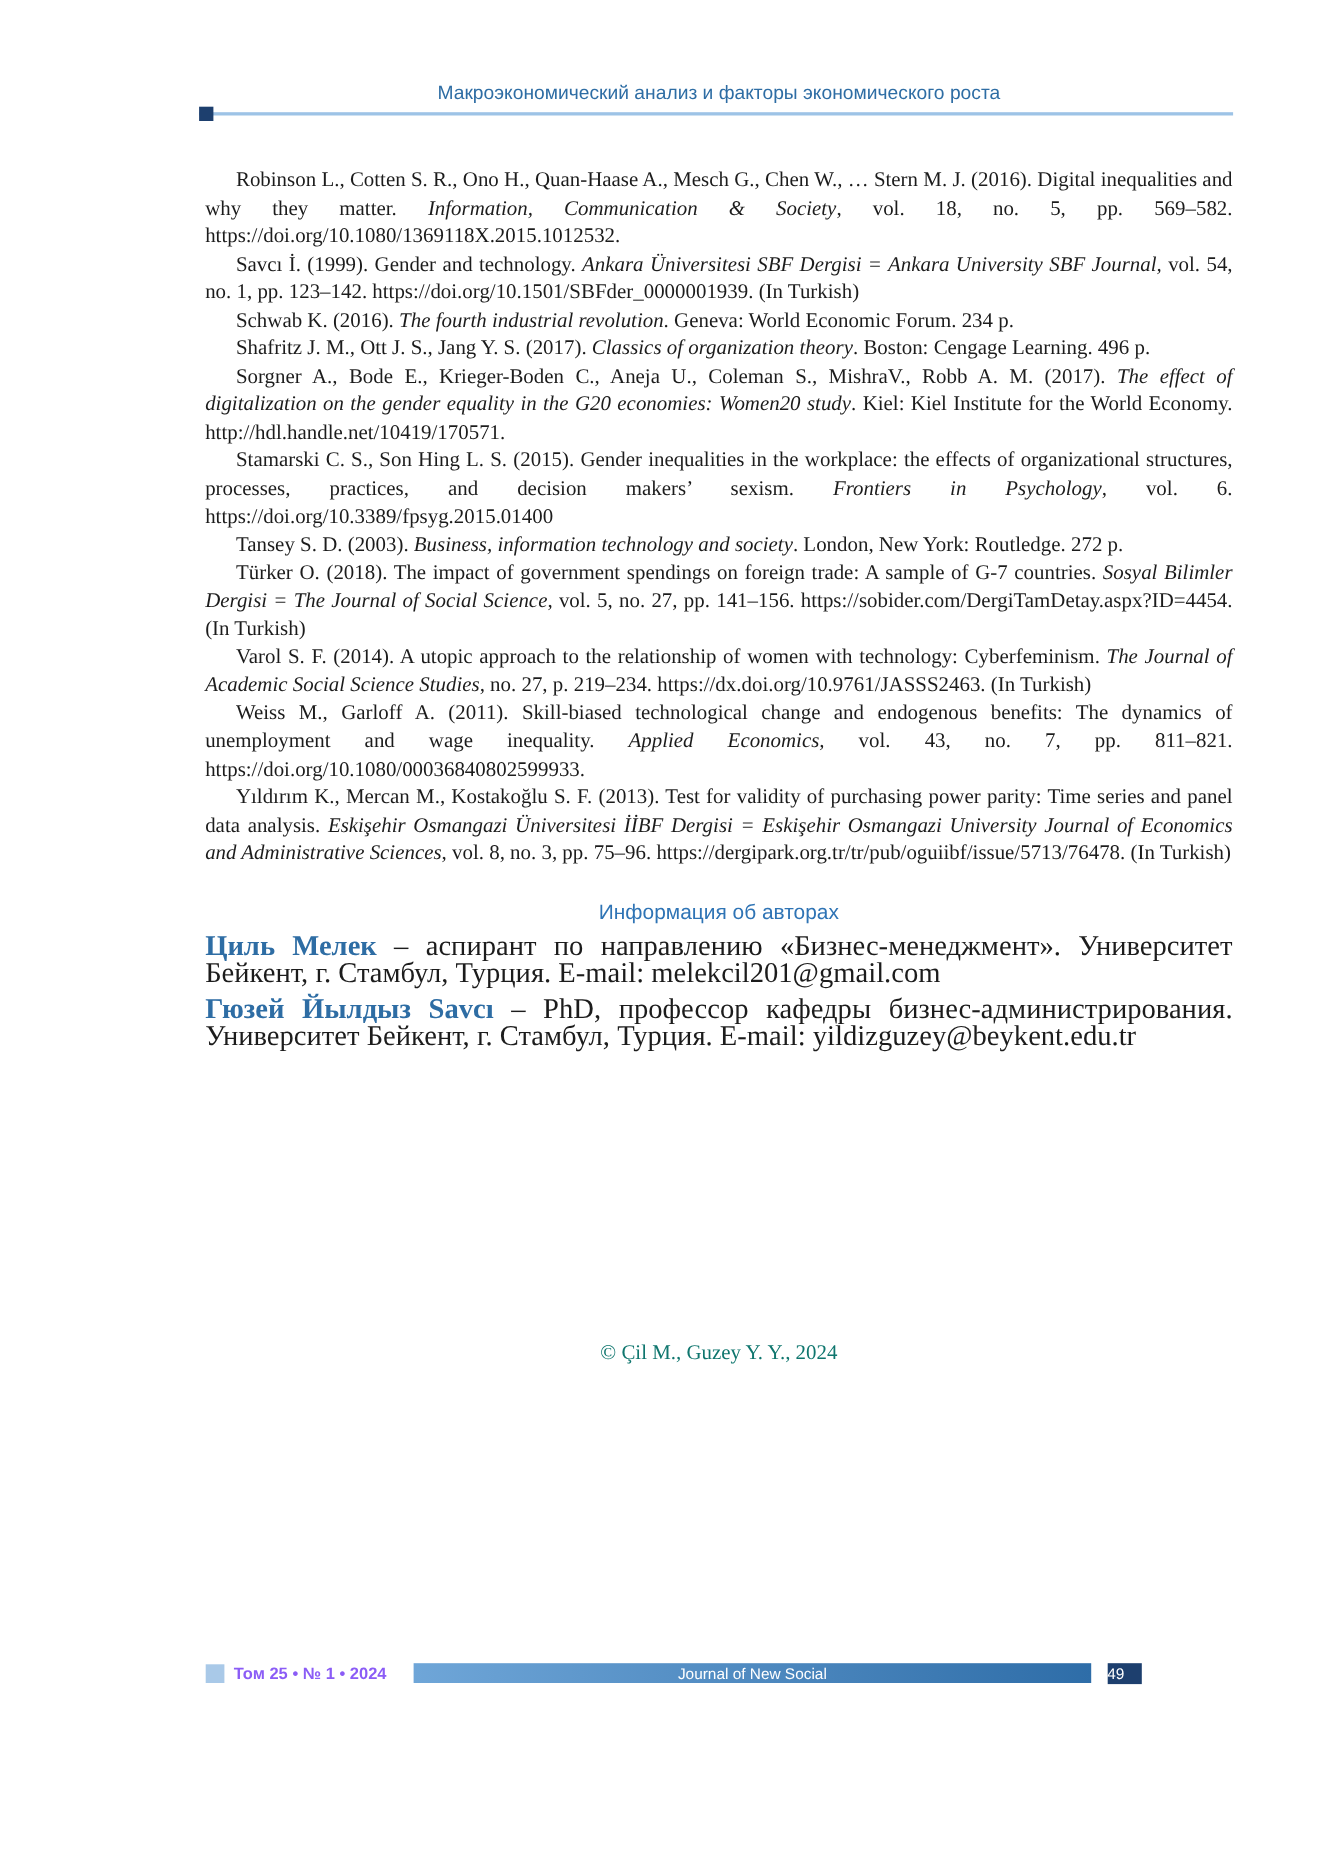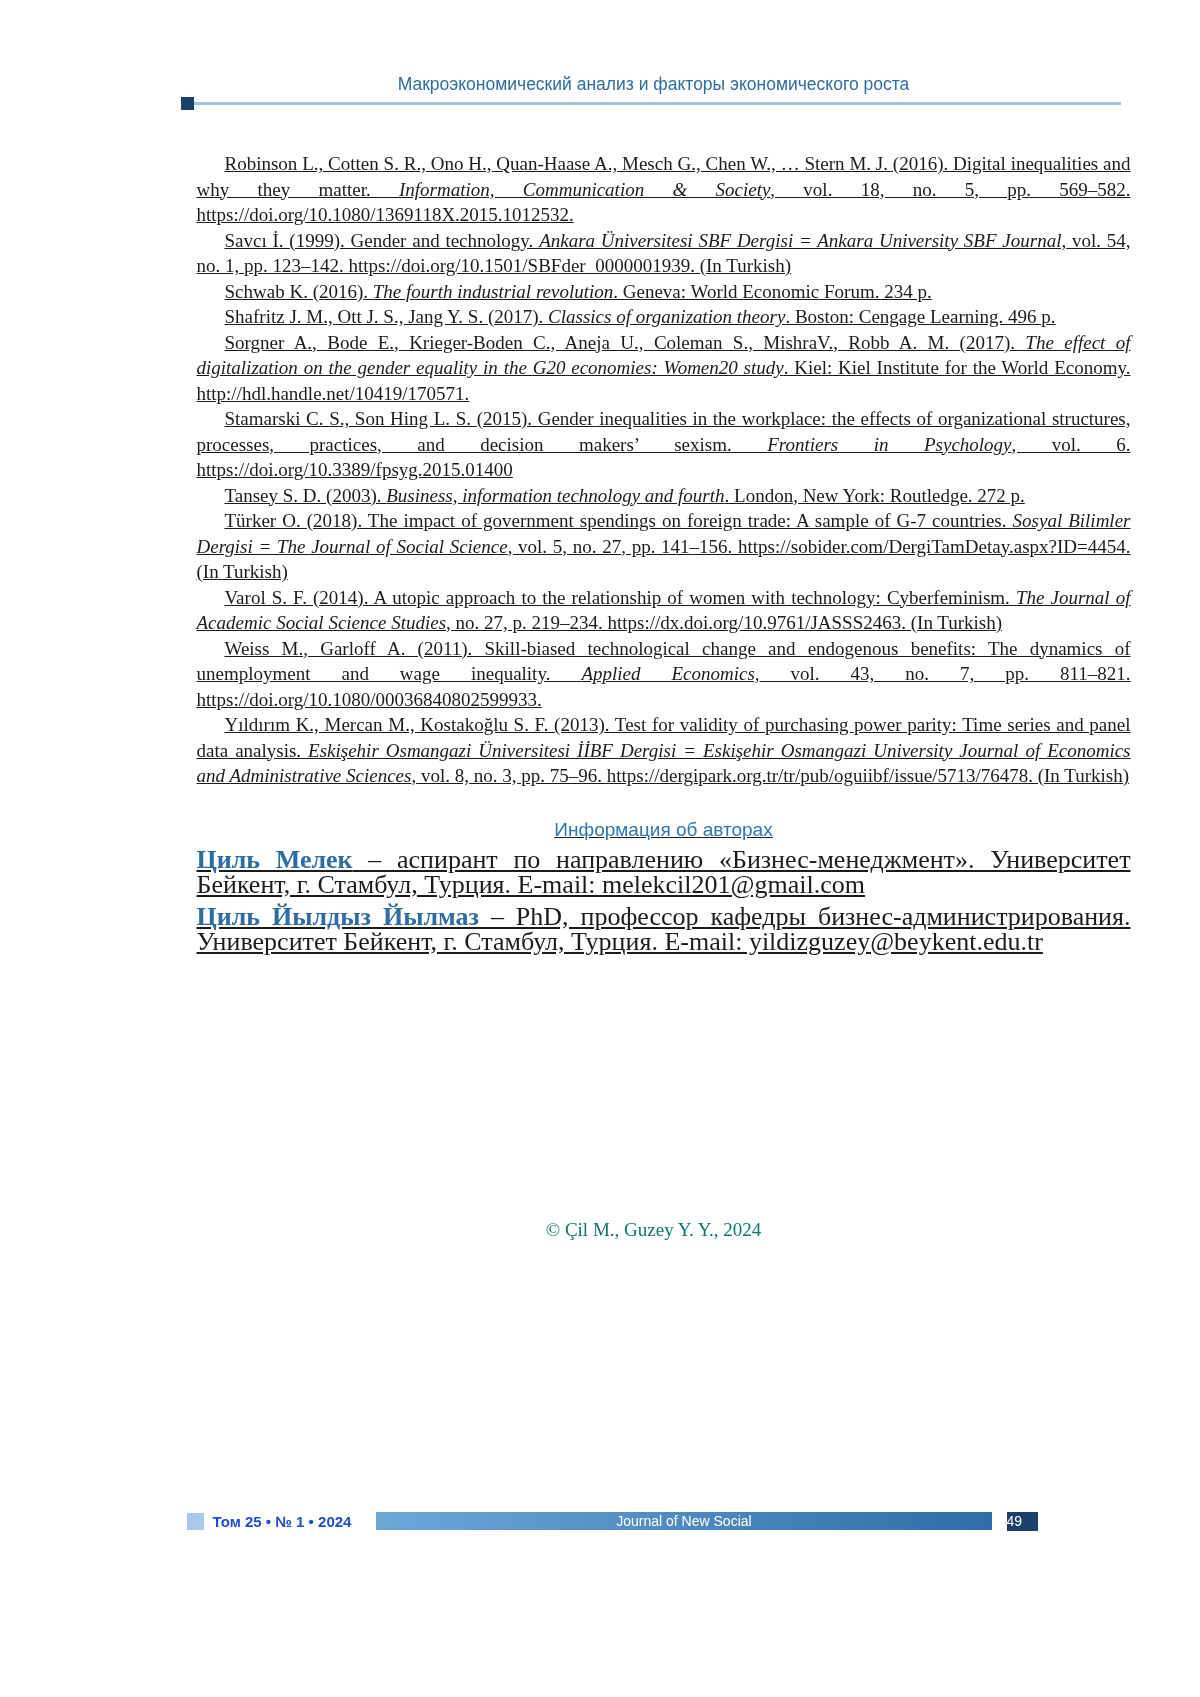--- a/index.html
+++ b/index.html
@@ -39,23 +39,22 @@
     left: 127px;
     width: 13px;
     height: 13px;
     background: #1d3f6e;
   }
 
   
   .content {
     position: absolute;
     top: 151px;
-    left: 143px;
+    left: 133px;
     width: 934px;
-    text-decoration: underline;
   }
   .references p.ref {
     margin: 0;
     font-size: 19px;
     line-height: 25.5px;
     text-align: justify;
     text-indent: 28px;
   }
   .seg { font-style: normal; }
   .seg-italic { font-style: italic; }
@@ -107,21 +106,21 @@
     flex: 0 0 auto;
   }
   .footer-volume-square {
     width: 17px;
     height: 17px;
     background: #a9c9e8;
   }
   .footer-volume-text {
     font-size: 15px;
     font-weight: 700;
-    color: #1d4ed8;
+    color: #8b5cf6;
     white-space: nowrap;
   }
   .footer-journal-bar {
     flex: 1 1 auto;
     margin: 0 15px 0 25px;
     height: 18px;
     line-height: 18px;
     text-align: center;
     color: #ffffff;
     font-size: 14px;
@@ -149,32 +148,32 @@
 
   <div class="content">
 
     <div class="references">
         <p class="ref"><span class="seg seg-normal">Robinson L., Cotten S. R., Ono H., Quan-Haase A., Mesch G., Chen W., … Stern M. J. (2016). Digital inequalities and why they matter. </span><span class="seg seg-italic">Information, Communication &amp; Society</span><span class="seg seg-normal">, vol. 18, no. 5, pp. 569–582. https://doi.org/10.1080/1369118X.2015.1012532.</span></p>
         <p class="ref"><span class="seg seg-normal">Savcı İ. (1999). Gender and technology. </span><span class="seg seg-italic">Ankara Üniversitesi SBF Dergisi = Ankara University SBF Journal,</span><span class="seg seg-normal"> vol. 54, no. 1, pp. 123–142. https://doi.org/10.1501/SBFder_0000001939. (In Turkish)</span></p>
         <p class="ref"><span class="seg seg-normal">Schwab K. (2016). </span><span class="seg seg-italic">The fourth industrial revolution</span><span class="seg seg-normal">. Geneva: World Economic Forum. 234 p.</span></p>
         <p class="ref"><span class="seg seg-normal">Shafritz J. M., Ott J. S., Jang Y. S. (2017). </span><span class="seg seg-italic">Classics of organization theory</span><span class="seg seg-normal">. Boston: Cengage Learning. 496 p.</span></p>
         <p class="ref"><span class="seg seg-normal">Sorgner A., Bode E., Krieger-Boden C., Aneja U., Coleman S., MishraV., Robb A. M. (2017). </span><span class="seg seg-italic">The effect of digitalization on the gender equality in the G20 economies: Women20 study</span><span class="seg seg-normal">. Kiel: Kiel Institute for the World Economy. http://hdl.handle.net/10419/170571.</span></p>
         <p class="ref"><span class="seg seg-normal">Stamarski C. S., Son Hing L. S. (2015). Gender inequalities in the workplace: the effects of organizational structures, processes, practices, and decision makers’ sexism. </span><span class="seg seg-italic">Frontiers in Psychology</span><span class="seg seg-normal">, vol. 6. https://doi.org/10.3389/fpsyg.2015.01400</span></p>
-        <p class="ref"><span class="seg seg-normal">Tansey S. D. (2003). </span><span class="seg seg-italic">Business, information technology and fourth</span><span class="seg seg-normal">. London, New York: Routledge. 272 p.</span></p>
+        <p class="ref"><span class="seg seg-normal">Tansey S. D. (2003). </span><span class="seg seg-italic">Business, information technology and society</span><span class="seg seg-normal">. London, New York: Routledge. 272 p.</span></p>
         <p class="ref"><span class="seg seg-normal">Türker O. (2018). The impact of government spendings on foreign trade: A sample of G-7 countries. </span><span class="seg seg-italic">Sosyal Bilimler Dergisi = The Journal of Social Science</span><span class="seg seg-normal">, vol. 5, no. 27, pp. 141–156. https://sobider.com/DergiTamDetay.aspx?ID=4454. (In Turkish)</span></p>
         <p class="ref"><span class="seg seg-normal">Varol S. F. (2014). A utopic approach to the relationship of women with technology: Cyberfeminism. </span><span class="seg seg-italic">The Journal of Academic Social Science Studies</span><span class="seg seg-normal">, no. 27, p. 219–234. https://dx.doi.org/10.9761/JASSS2463. (In Turkish)</span></p>
         <p class="ref"><span class="seg seg-normal">Weiss M., Garloff A. (2011). Skill-biased technological change and endogenous benefits: The dynamics of unemployment and wage inequality. </span><span class="seg seg-italic">Applied Economics,</span><span class="seg seg-normal"> vol. 43, no. 7, pp. 811–821. https://doi.org/10.1080/00036840802599933.</span></p>
         <p class="ref"><span class="seg seg-normal">Yıldırım K., Mercan M., Kostakoğlu S. F. (2013). Test for validity of purchasing power parity: Time series and panel data analysis. </span><span class="seg seg-italic">Eskişehir Osmangazi Üniversitesi İİBF Dergisi = Eskişehir Osmangazi University Journal of Economics and Administrative Sciences</span><span class="seg seg-normal">, vol. 8, no. 3, pp. 75–96. https://dergipark.org.tr/tr/pub/oguiibf/issue/5713/76478. (In Turkish)</span></p>
       </div>
 
     <h2 class="authors-title">Информация об авторах</h2>
 
     <div class="authors-list">
         <p class="author-entry"><span class="seg seg-name">Циль Мелек</span><span class="seg seg-normal"> – аспирант по направлению «Бизнес-менеджмент». Университет Бейкент, г. Стамбул, Турция. E-mail: melekcil201@gmail.com</span></p>
-        <p class="author-entry"><span class="seg seg-name">Циль Йылдыз Йылмаз</span><span class="seg seg-normal"> – PhD, профессор кафедры бизнес-администрирования. Университет Бейкент, г. Стамбул, Турция. E-mail: yildizguzey@beykent.edu.tr</span></p>
+        <p class="author-entry"><span class="seg seg-name">Гюзей Йылдыз Savcı</span><span class="seg seg-normal"> – PhD, профессор кафедры бизнес-администрирования. Университет Бейкент, г. Стамбул, Турция. E-mail: yildizguzey@beykent.edu.tr</span></p>
       </div>
 
   </div>
 
   <div class="copyright">© Çil M., Guzey Y. Y., 2024</div>
 
   <div class="footer">
     <div class="footer-left">
       <span class="footer-volume-square"></span>
       <span class="footer-volume-text">Том 25 • № 1 • 2024</span>

